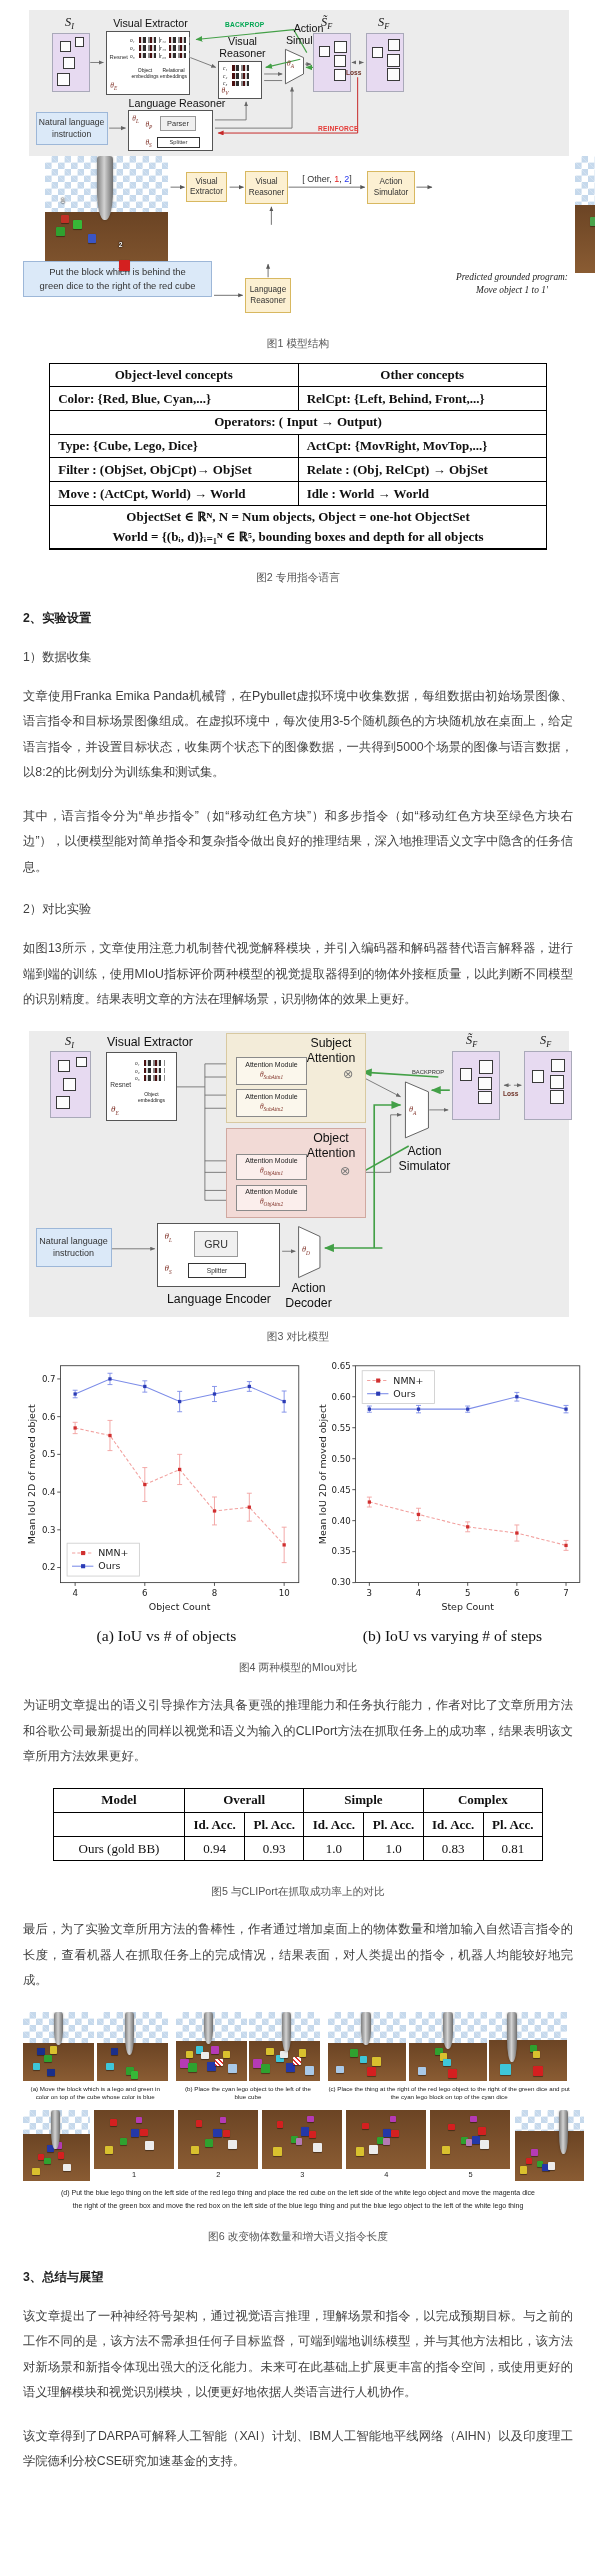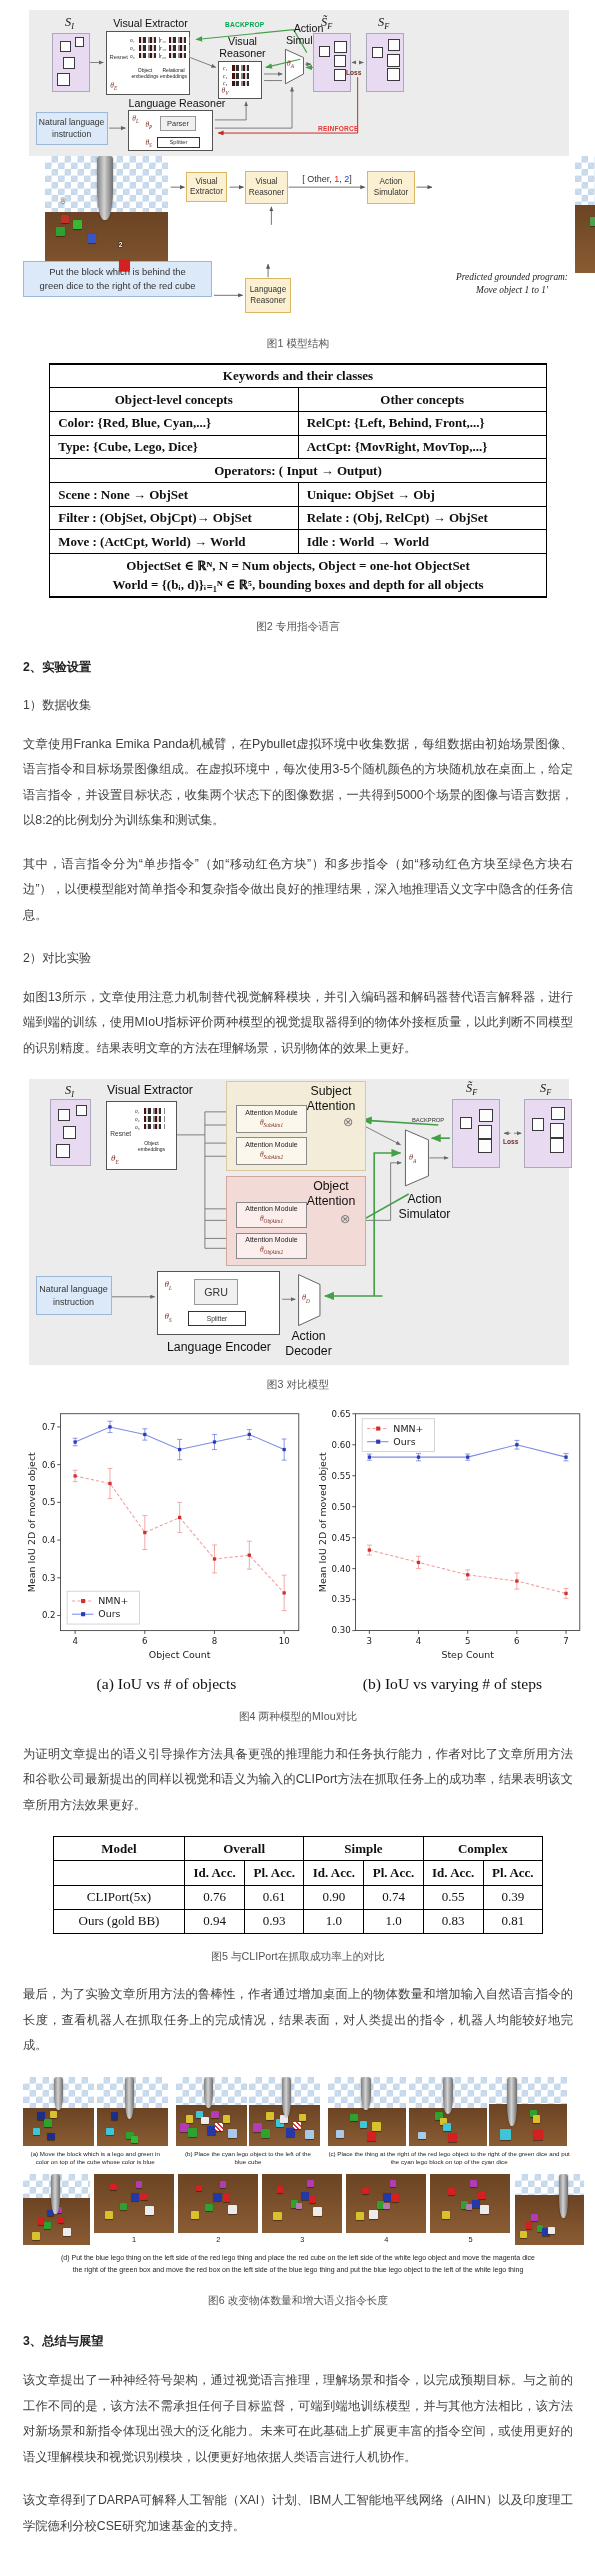--- a/index.html
+++ b/index.html
@@ -250,41 +250,34 @@
     </div>
   <div class="abs pred" style="left:434px;top:115px;width:156px">
     <div>Predicted grounded program:</div>
       <div>Move object 1 to 1'</div>
   </div>
 </div>
 <div class="figcap">图1 模型结构</div>
 
 <table class="t2">
   <tbody>
-      <tr>
-        <td colspan="2" class="ctr top">Keywords and their classes</td>
-      </tr>
   <tr>
         <td class="ctr" style="width:50%">Object-level concepts</td>
         <td class="ctr">Other concepts</td>
       </tr>
   <tr>
         <td>Color: {Red, Blue, Cyan,...}</td>
         <td>RelCpt: {Left, Behind, Front,...}</td>
       </tr>
   <tr>
+        <td colspan="2" class="ctr">Operators: ( Input → Output)</td>
+      </tr>
+  <tr>
         <td>Type: {Cube, Lego, Dice}</td>
         <td>ActCpt: {MovRight, MovTop,...}</td>
-      </tr>
-  <tr>
-        <td colspan="2" class="ctr">Operators: ( Input → Output)</td>
-      </tr>
-  <tr>
-        <td>Scene : None → ObjSet</td>
-        <td>Unique: ObjSet → Obj</td>
       </tr>
   <tr>
         <td>Filter : (ObjSet, ObjCpt)→ ObjSet</td>
         <td>Relate : (Obj, RelCpt) → ObjSet</td>
       </tr>
   <tr>
         <td>Move : (ActCpt, World) → World</td>
         <td>Idle : World → World</td>
       </tr>
   <tr>
@@ -634,40 +627,31 @@
   <tr>
     <td></td>
     <td class="th">Id. Acc.</td>
     <td class="th">Pl. Acc.</td>
     <td class="th">Id. Acc.</td>
     <td class="th">Pl. Acc.</td>
     <td class="th">Id. Acc.</td>
     <td class="th">Pl. Acc.</td>
   </tr>
   <tr>
-    <td>CLIPort(5x)</td>
-        <td>0.76</td>
-        <td>0.61</td>
-        <td>0.90</td>
-        <td>0.74</td>
-        <td>0.55</td>
-        <td>0.39</td>
-  </tr>
-  <tr>
     <td>Ours (gold BB)</td>
         <td>0.94</td>
         <td>0.93</td>
         <td>1.0</td>
         <td>1.0</td>
         <td>0.83</td>
         <td>0.81</td>
   </tr>
 </tbody>
   </table>
-<div class="figcap" style="margin-top:16px">图5 与CLIPort在抓取成功率上的对比</div>
+<div class="figcap" style="margin-top:24px">图5 与CLIPort在抓取成功率上的对比</div>
 
 <p class="p">最后，为了实验文章所用方法的鲁棒性，作者通过增加桌面上的物体数量和增加输入自然语言指令的长度，查看机器人在抓取任务上的完成情况，结果表面，对人类提出的指令，机器人均能较好地完成。</p>
 
 <div class="f6row1">
   <div class="f6g">
     <div class="imgs">
       <div class="scene" style="width:71px;height:69px">
           <div class="sky" style="height: 45%;"></div>
           <div class="ground" style="top: 45%;"></div>
           <div class="arm" style="left: 44%; height: 48%;"></div>

